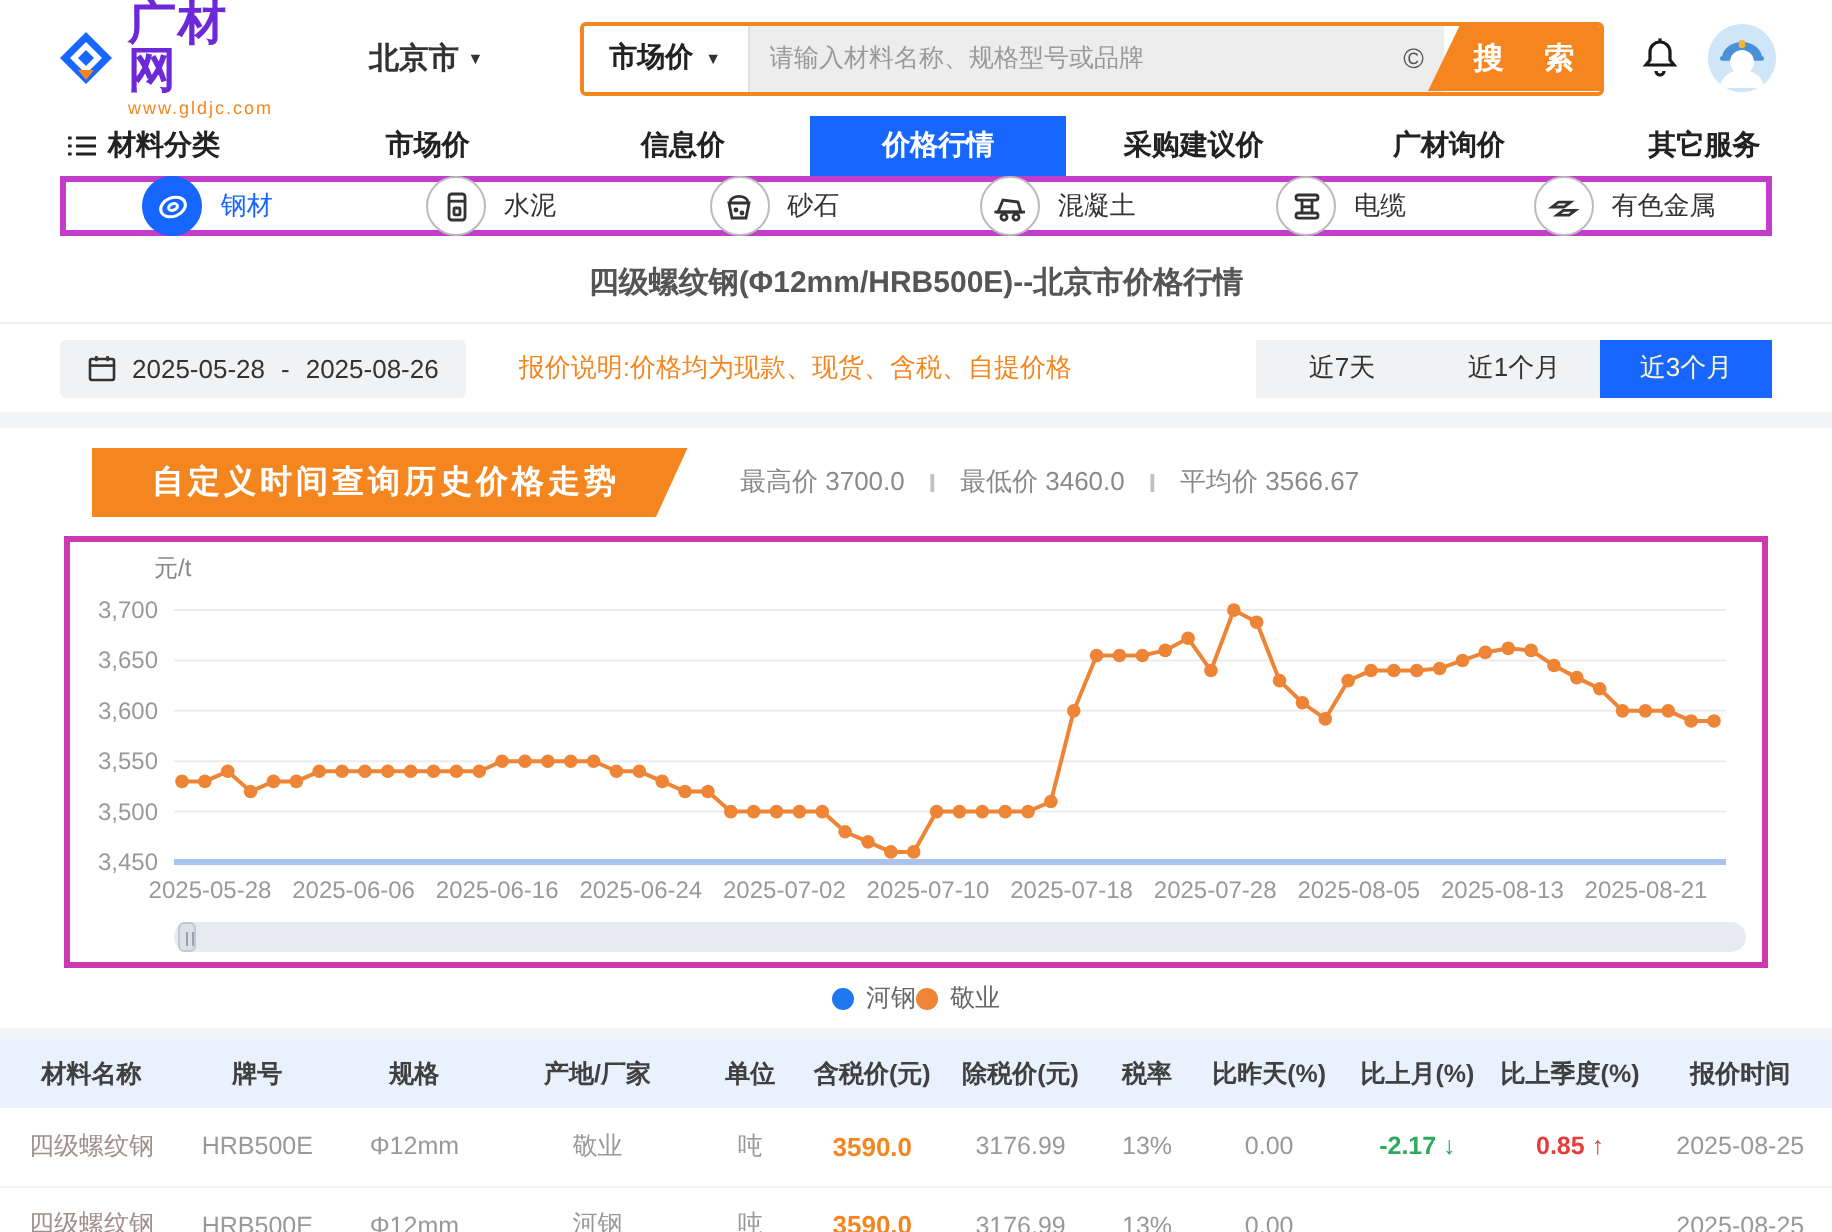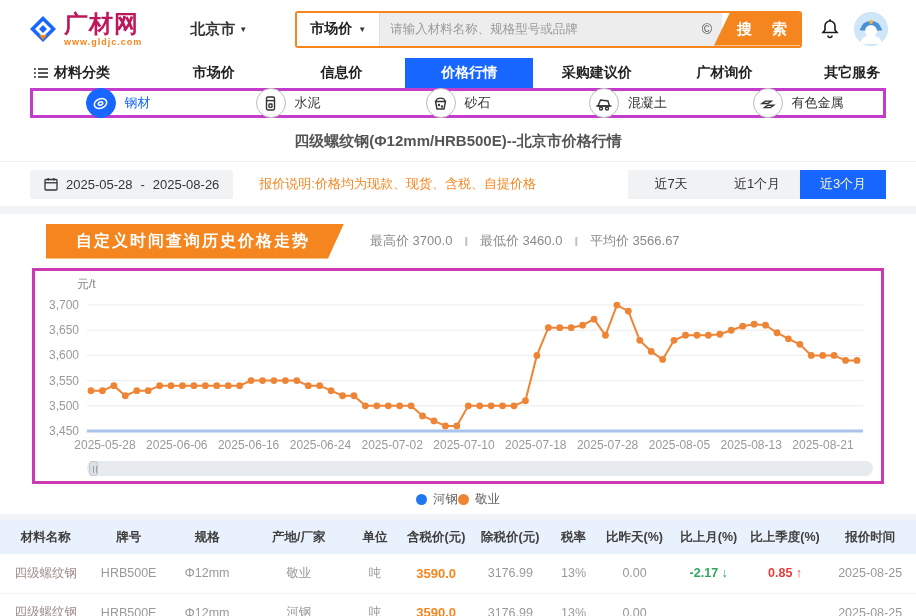--- a/index.html
+++ b/index.html
@@ -4,22 +4,22 @@
 <style>
   * { box-sizing: border-box; margin: 0; padding: 0; }
   html,body { width:916px; height:616px; overflow:hidden; background:#f3f4f6;
     font-family:"Liberation Sans","DejaVu Sans",sans-serif; }
   .section { background:#fff; }
 
   
   .header { height:58px; display:flex; align-items:center; padding:0 28px; background:#fff; }
   .logo { display:flex; align-items:center; gap:6px; }
   .logo-txt { line-height:1; }
-  .logo-name { font-size:24px; font-weight:bold; color:#be185d; letter-spacing:1px; }
-  .logo-sub { font-size:9px; font-weight:bold; color:#f5861f; letter-spacing:1px; margin-top:2px;text-align:right; }
+  .logo-name { font-size:24px; font-weight:bold; color:#6d28d9; letter-spacing:1px; }
+  .logo-sub { font-size:9px; font-weight:normal; color:#f5861f; letter-spacing:1px; margin-top:2px;text-align:right; }
   .city { margin-left:48px; font-size:15px; font-weight:bold; color:#333; cursor:pointer; white-space:nowrap; }
   .caret { font-size:8px; color:#333; vertical-align:2px; }
   .search-wrap { margin-left:48px; display:flex; align-items:stretch; height:37px; width:532px;
      border:2px solid #f5861f; border-radius:3px; overflow:hidden; background:#fff; }
   .search-cat { display:flex; align-items:center; gap:6px; padding:0 13px; font-size:14px; font-weight:bold;
      color:#222; background:#fff; border-right:1px solid #e0e0e0; cursor:pointer; white-space:nowrap; }
   .search-input-zone { flex:1; display:flex; align-items:center; background:#ededed; position:relative; }
   .search-input { flex:1; border:none; outline:none; background:transparent; font-size:12.5px; color:#333;
      padding:0 10px; font-family:inherit; }
   .search-input::placeholder { color:#9a9a9a; }
@@ -215,20 +215,32 @@
       <div class="cat-item">
         <span class="cat-circle">
           <svg width="18" height="17" viewBox="0 0 18 17" fill="none" stroke="currentColor" stroke-width="1.4">
             <path d="M3 11 L5.5 5 L13 6 L14.5 11 Z"></path>
             <line x1="1.2" y1="11" x2="16.5" y2="11"></line>
             <circle cx="6" cy="13.6" r="1.5"></circle>
             <circle cx="12" cy="13.6" r="1.5"></circle>
           </svg>
         </span>
         <span class="cat-label">混凝土</span>
+      </div>
+      <div class="cat-item">
+        <span class="cat-circle">
+          <svg width="17" height="17" viewBox="0 0 17 17" fill="none" stroke="currentColor" stroke-width="1.4">
+            <rect x="3" y="2.5" width="11" height="2.6" rx="1.2"></rect>
+            <rect x="3" y="11.5" width="11" height="2.6" rx="1.2"></rect>
+            <line x1="6" y1="5.2" x2="6" y2="11.6"></line>
+            <line x1="11" y1="5.2" x2="11" y2="11.6"></line>
+            <line x1="6" y1="8.4" x2="11" y2="8.4"></line>
+          </svg>
+        </span>
+        <span class="cat-label">电缆</span>
       </div>
       <div class="cat-item">
         <span class="cat-circle">
           <svg width="18" height="17" viewBox="0 0 18 17" fill="none" stroke="currentColor" stroke-width="1.4">
             <path d="M3 8.5 l3.2-2.4 h6 l-3.2 2.4 z"></path>
             <path d="M5.5 12.6 l3.2-2.4 h6 l-3.2 2.4 z"></path>
           </svg>
         </span>
         <span class="cat-label">有色金属</span>
       </div>

